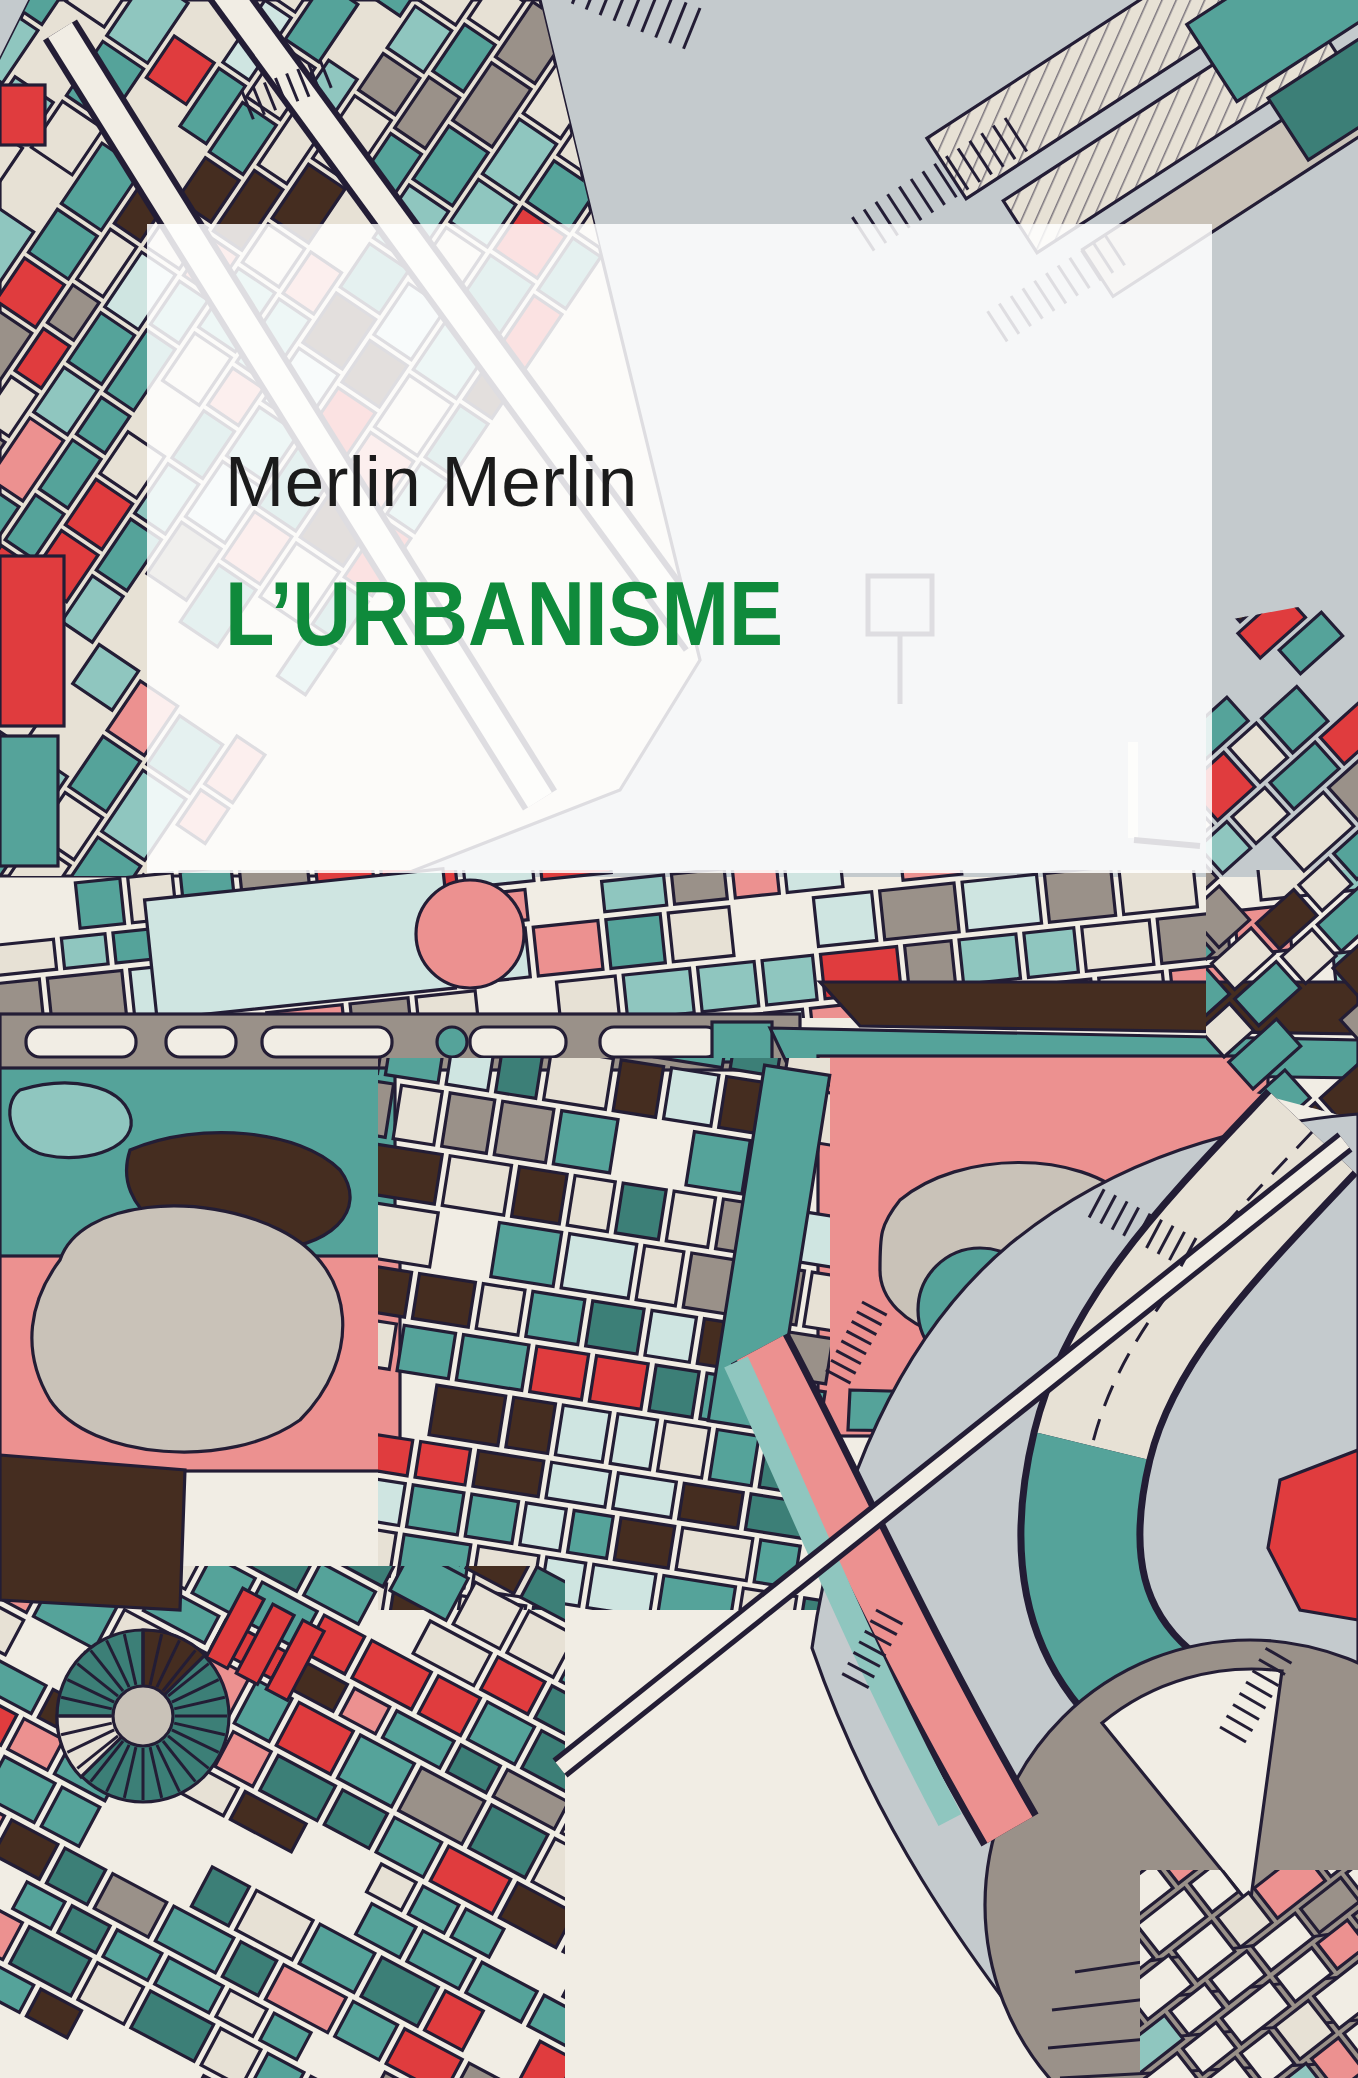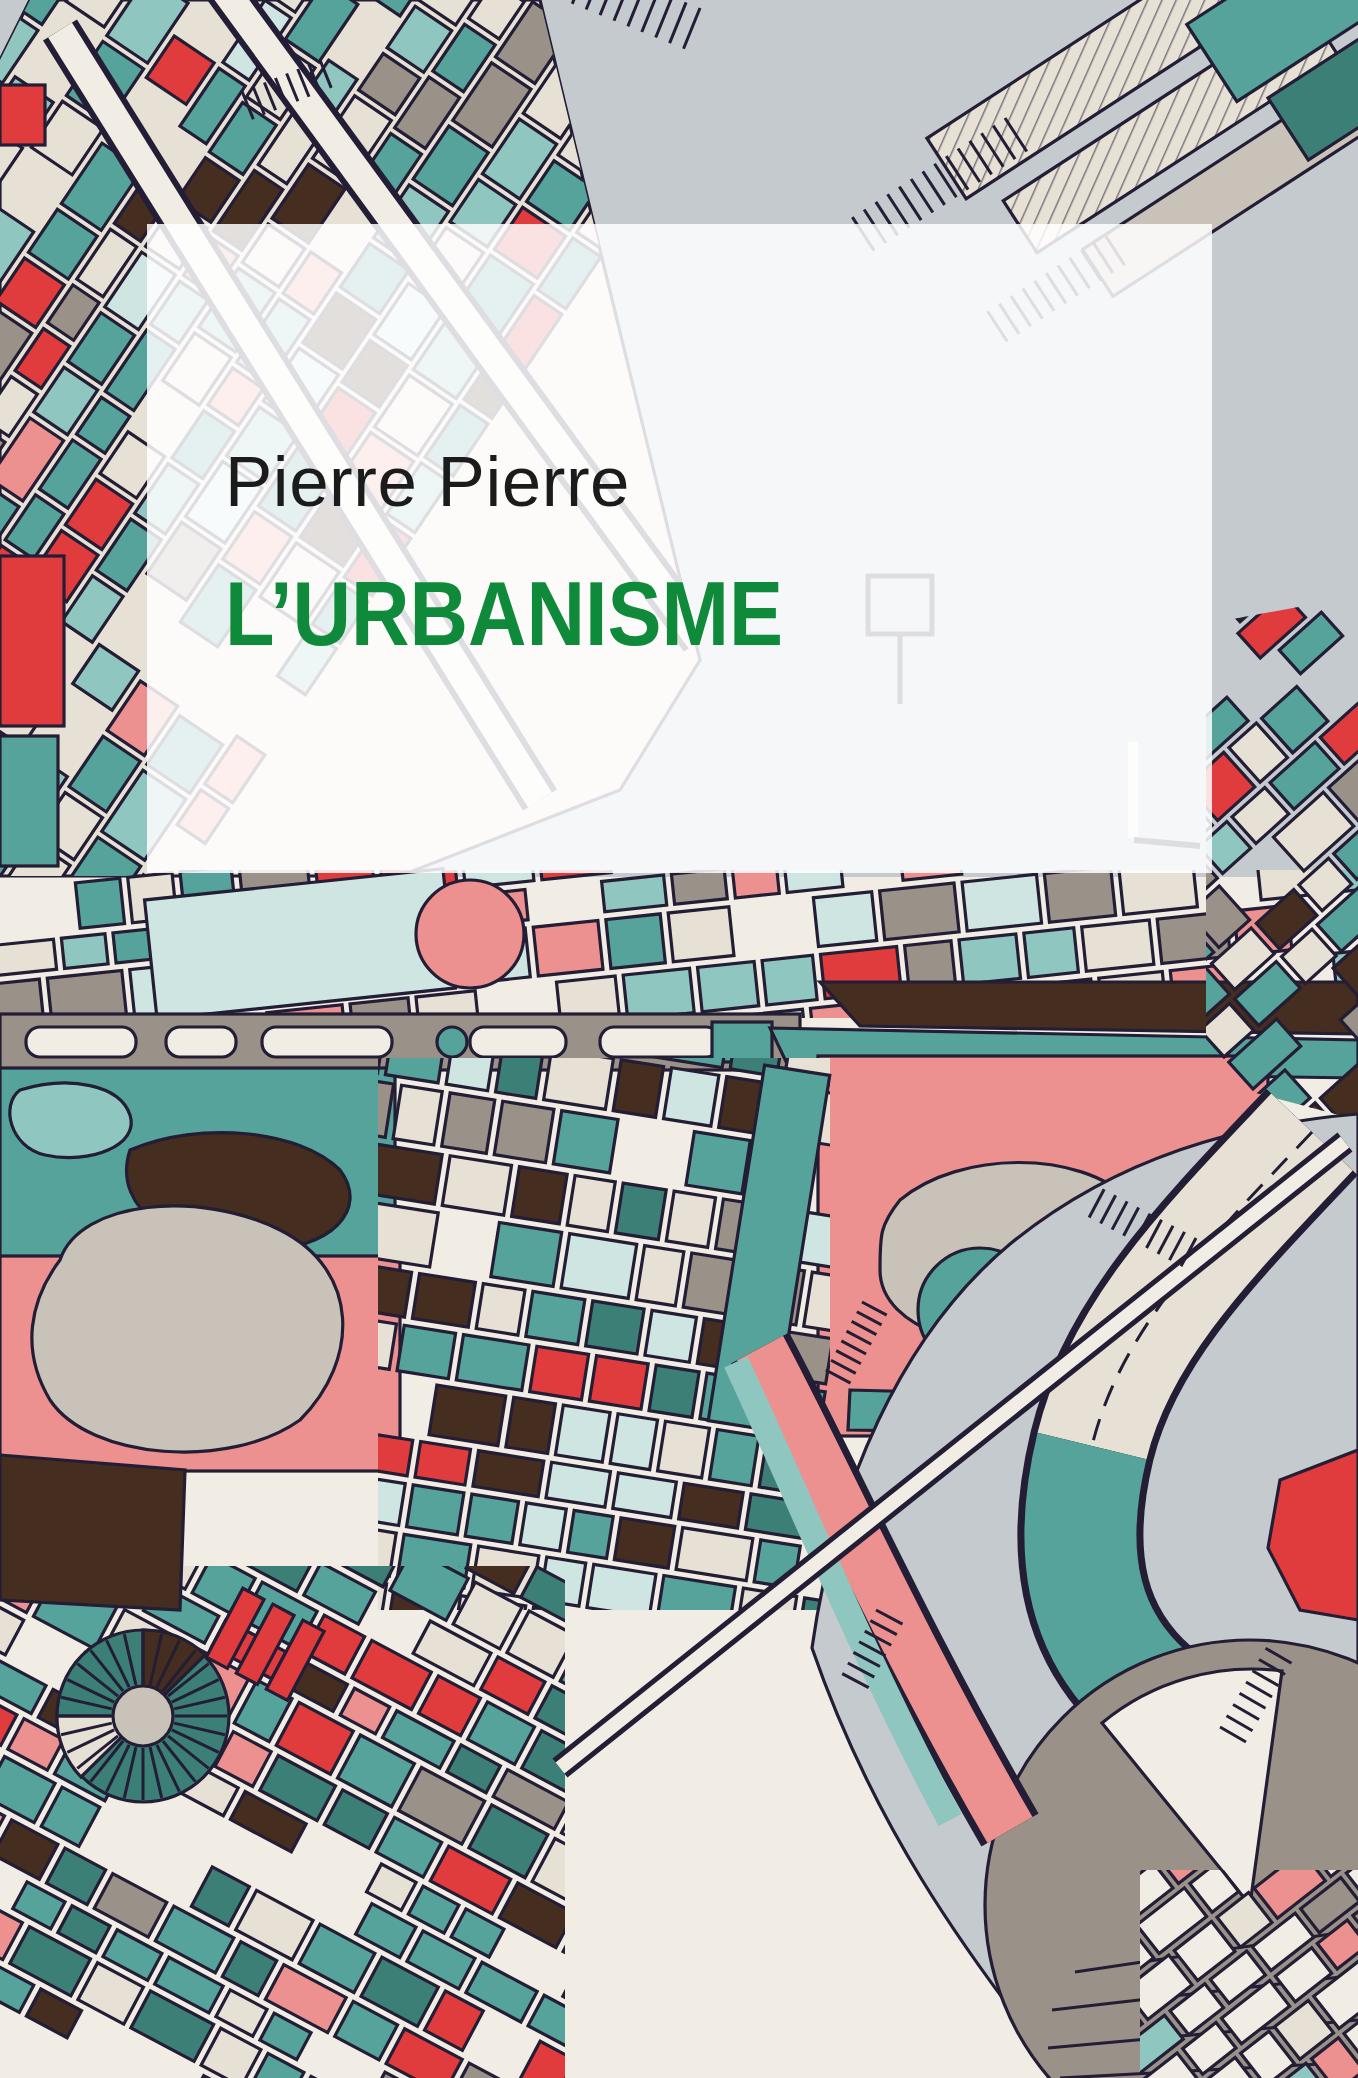--- a/index.html
+++ b/index.html
@@ -1184,17 +1184,17 @@
         <line x1="1259" y1="1719.4833395016046" x2="1233.019237886467" y2="1704.4833395016046" stroke="var(--outline)" stroke-width="3"></line>
         <line x1="1265.5" y1="1708.2250092524068" x2="1239.519237886467" y2="1693.2250092524068" stroke="var(--outline)" stroke-width="3"></line>
         <line x1="1272" y1="1696.9666790032093" x2="1246.019237886467" y2="1681.9666790032093" stroke="var(--outline)" stroke-width="3"></line>
         <line x1="1278.5" y1="1685.7083487540115" x2="1252.519237886467" y2="1670.7083487540115" stroke="var(--outline)" stroke-width="3"></line>
         <line x1="1285" y1="1674.4500185048137" x2="1259.019237886467" y2="1659.4500185048137" stroke="var(--outline)" stroke-width="3"></line>
         <line x1="1291.5" y1="1663.191688255616" x2="1265.519237886467" y2="1648.191688255616" stroke="var(--outline)" stroke-width="3"></line>
       </g>
   </svg>
 
   <div class="title-box">
-    <div class="author">Pierre Pierre</div>
+    <div class="author">Merlin Merlin</div>
     <div class="book-title">L’URBANISME</div>
   </div>
 
 </div>
 
 </body></html>

